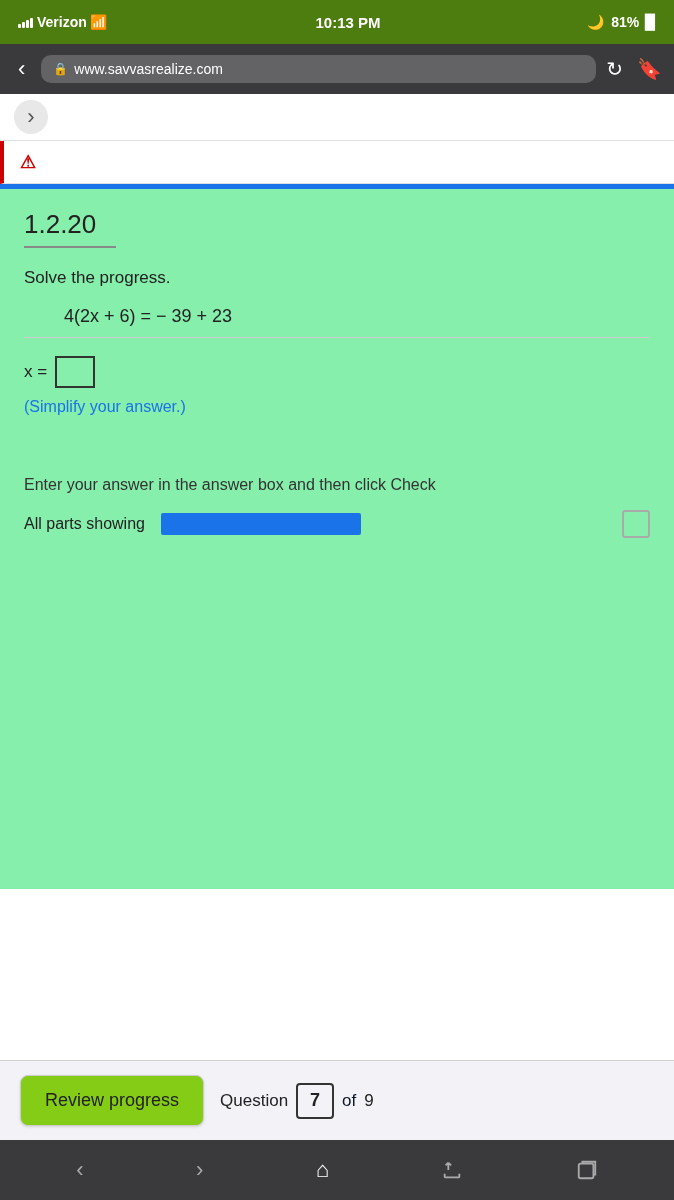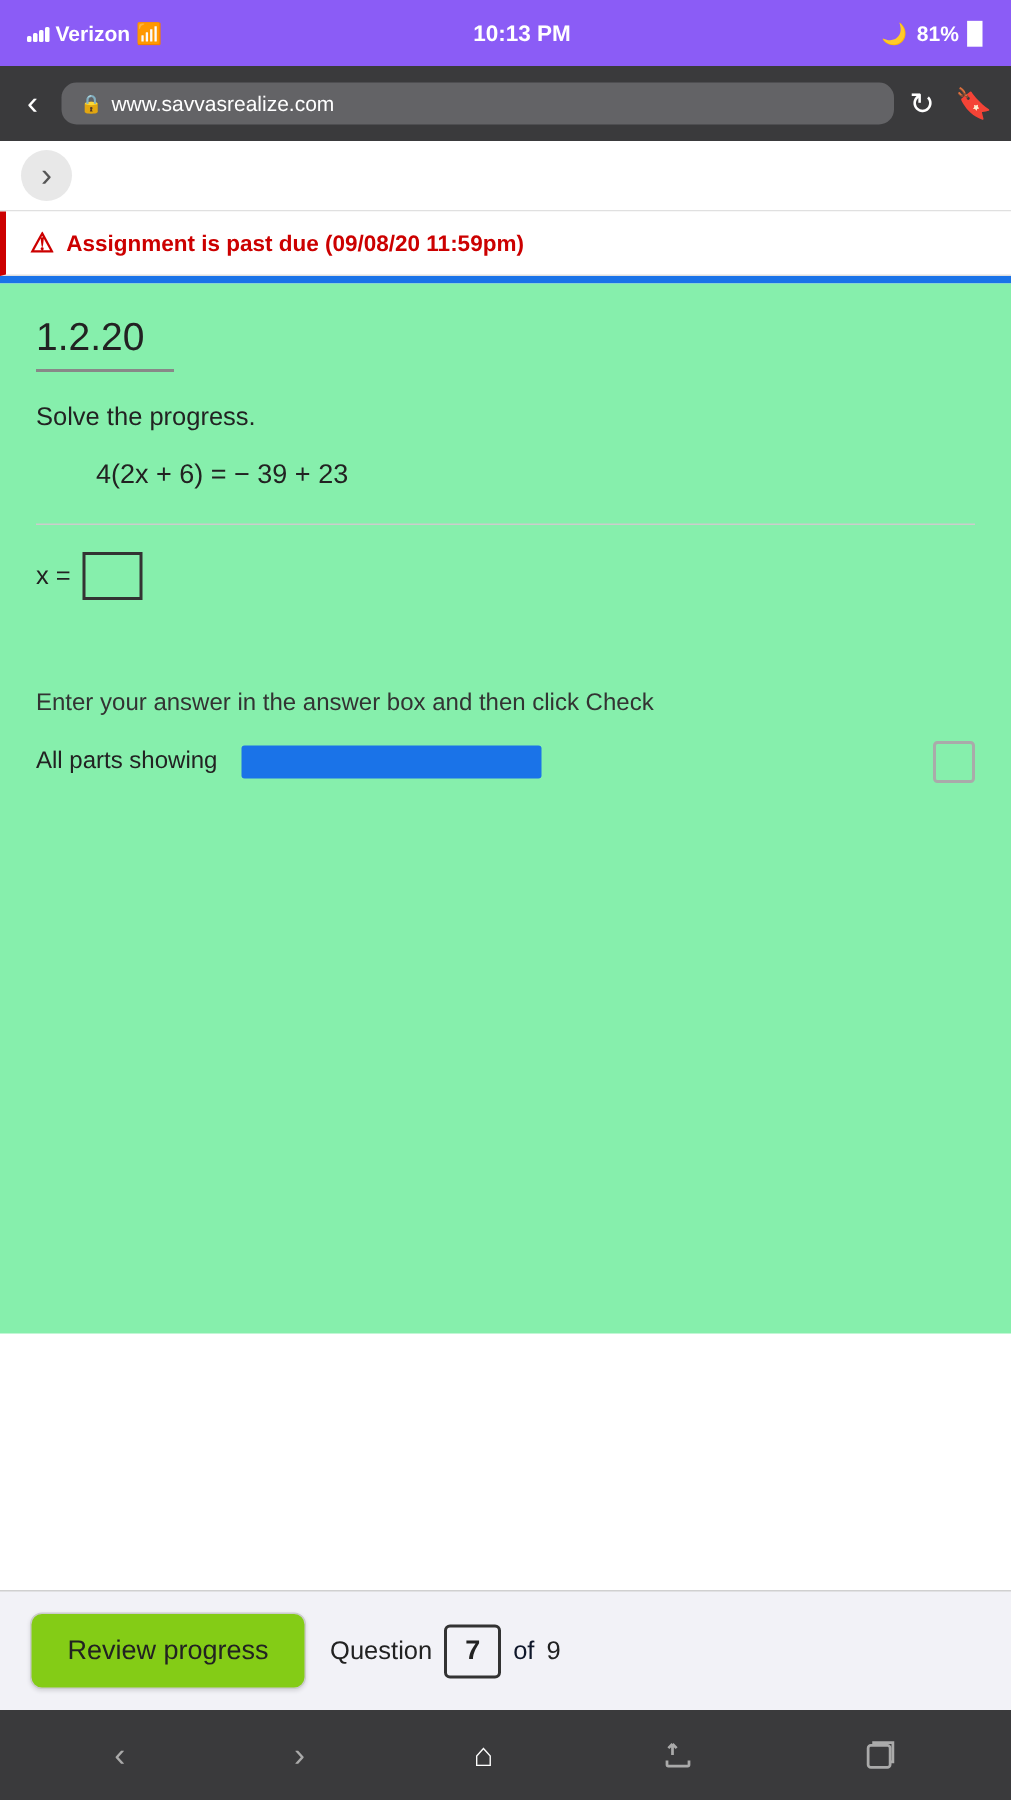--- a/index.html
+++ b/index.html
@@ -7,21 +7,21 @@
     body {
       width: 674px;
       min-height: 1200px;
       font-family: -apple-system, BlinkMacSystemFont, 'Helvetica Neue', Arial, sans-serif;
       background: #fff;
       overflow-x: hidden;
     }
 
     
     .status-bar {
-      background: #8b5cf6;
+      background: #4d7c0f;
       color: #fff;
       display: flex;
       justify-content: space-between;
       align-items: center;
       padding: 10px 18px;
       font-size: 14px;
       font-weight: 600;
       height: 44px;
     }
     .status-left { display: flex; align-items: center; gap: 4px; }
@@ -130,21 +130,21 @@
     .problem-instruction {
       font-size: 17px;
       color: #222;
       margin-bottom: 18px;
     }
 
     .equation {
       font-size: 18px;
       color: #222;
       margin-left: 40px;
-      margin-bottom: 22px;
+      margin-bottom: 10px;
     }
 
     .divider-line {
       border: none;
       border-top: 1px solid #ccc;
       margin: 10px 0 18px 0;
     }
 
     .answer-row {
       display: flex;
@@ -334,40 +334,40 @@
     <span>🔖</span>
   </div>
 </div>
 
 <div class="nav-row">
   <div class="nav-arrow">›</div>
 </div>
 
 <div class="past-due-banner">
   <span class="past-due-icon">⚠</span>
-  <span>Assignment is past due (09/08/20 11:59pm)</span>
 </div>
 
 <div class="progress-bar-top"></div>
 
 <div class="main-content">
 
   <div class="problem-number">1.2.20</div>
 
   <p class="problem-instruction">Solve the progress.</p>
 
   <p class="equation">4(2x + 6) = − 39 + 23</p>
 
   <hr class="divider-line">
 
   <div class="answer-row">
     <span class="answer-label">x =</span>
     <div class="answer-box"></div>
   </div>
 
+  <p class="simplify-hint">(Simplify your answer.)</p>
 
   <p class="enter-answer-text">Enter your answer in the answer box and then click Check</p>
 
   <div class="all-parts-row">
     <span class="all-parts-label">All parts showing</span>
     <div class="all-parts-bar"></div>
     <div class="checkbox-empty"></div>
   </div>
 
 </div>

